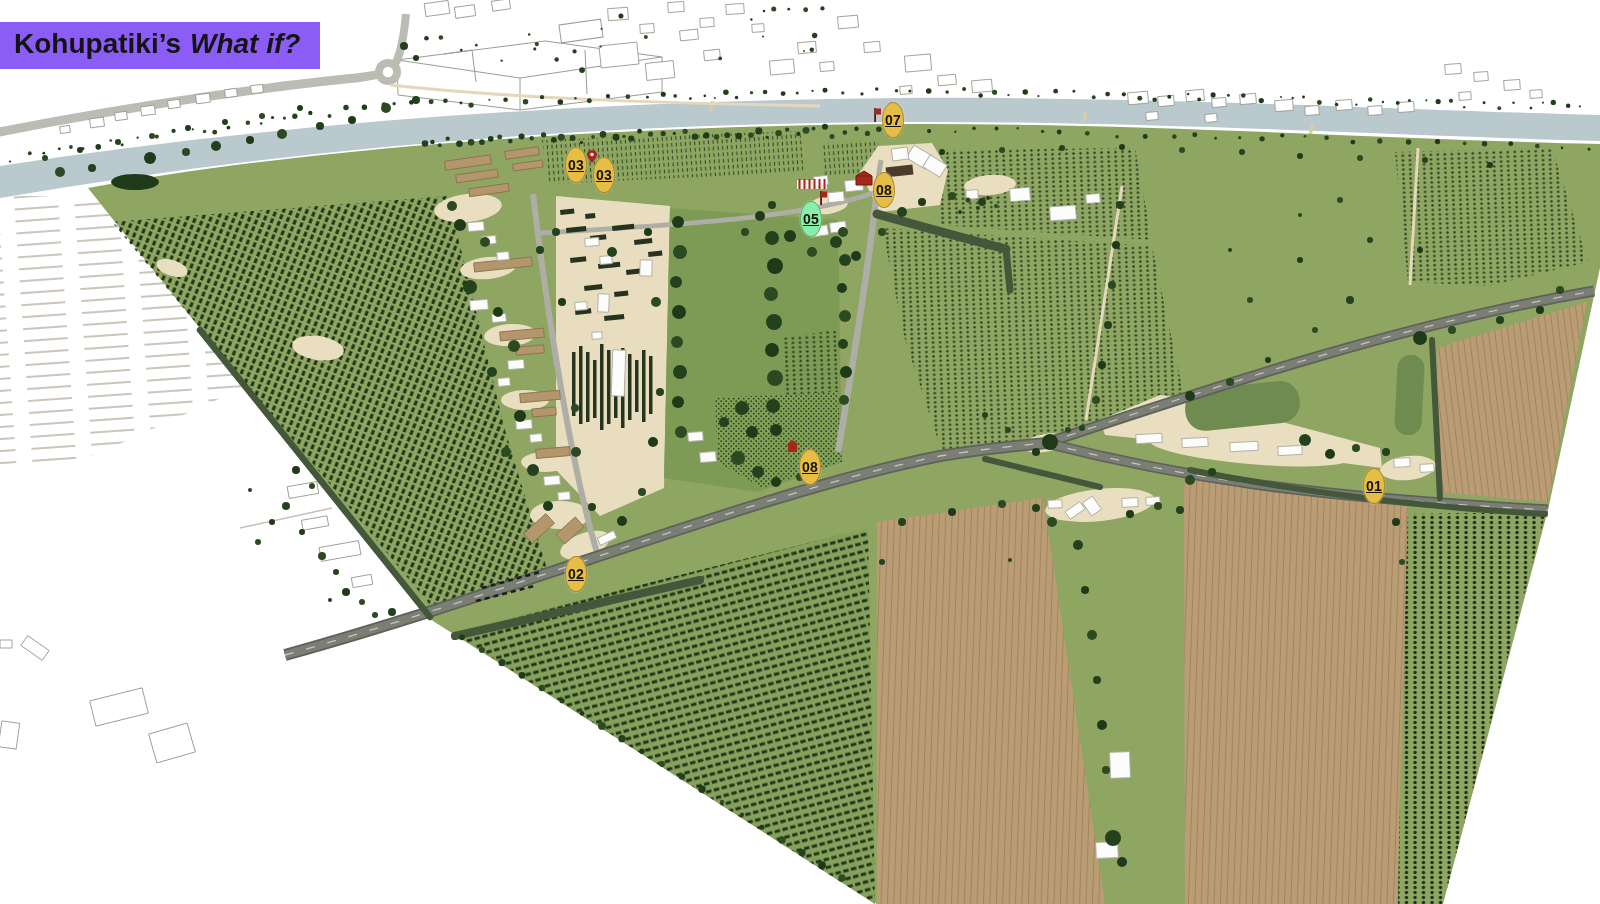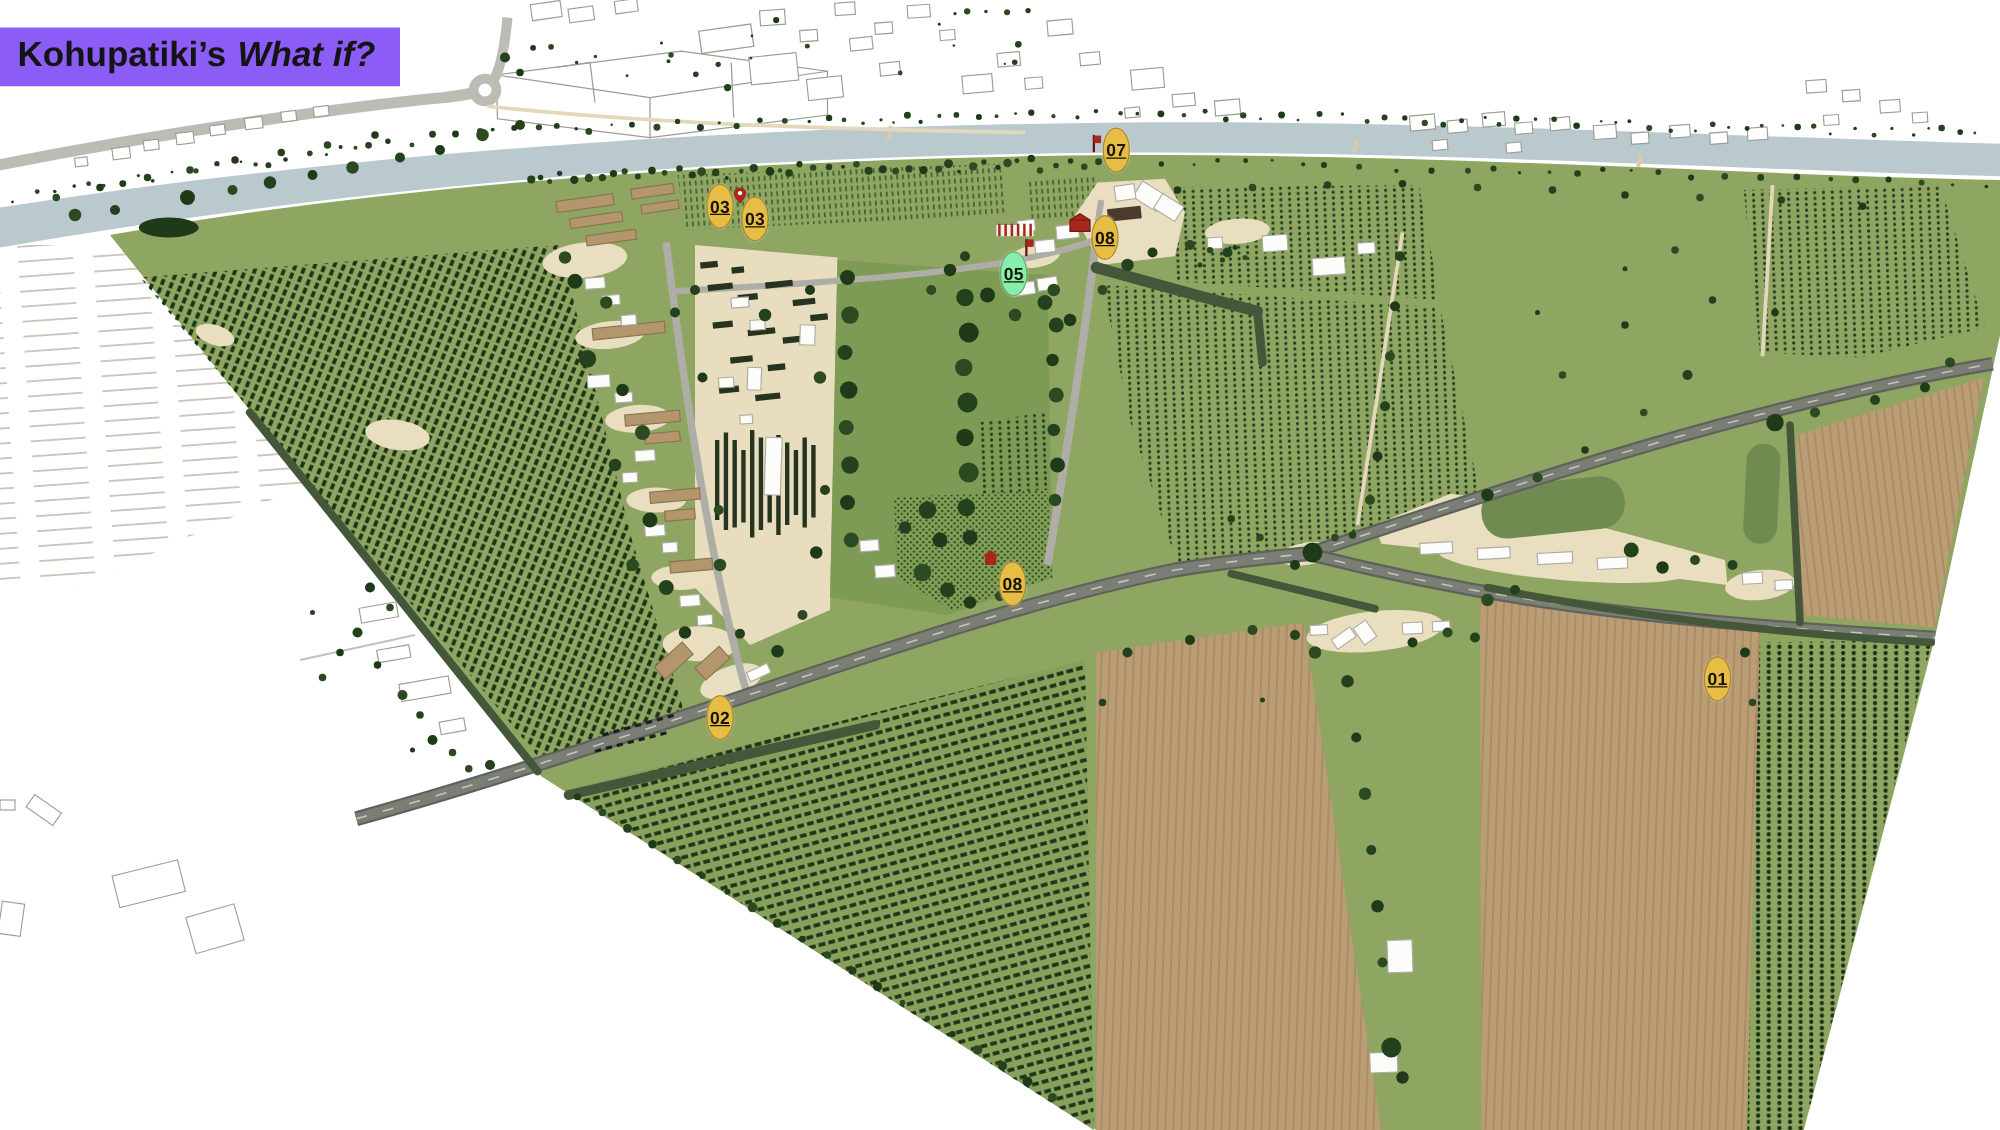--- a/index.html
+++ b/index.html
@@ -745,21 +745,21 @@
         <circle cx="822" cy="865.237" r="3.934681215789169" fill="#1E3A19"></circle>
         <circle cx="842" cy="877.8969999999999" r="3.577529637143016" fill="#2C4A22"></circle>
       </g>
 </svg>
 
 <div class="banner">
   <span>Kohupatiki’s</span><span class="em">What if?</span>
 </div>
 
 <div class="overlay" id="overlay">
-      <div class="marker" style="left: 1363px; top: 525px; background: rgb(231, 190, 69);">01</div>
+      <div class="marker" style="left: 1363px; top: 468px; background: rgb(231, 190, 69);">01</div>
       <div class="marker" style="left: 549px; top: 556px; background: rgb(231, 190, 69); margin-left: 16px;">02</div>
       <div class="marker" style="left: 542px; top: 147px; background: rgb(231, 190, 69); margin-left: 23px;">03</div>
       <div class="marker" style="left: 593px; top: 157px; background: rgb(231, 190, 69);">03</div>
       <div class="marker" style="left: 800px; top: 201px; background: #86efac;">05</div>
       <div class="marker" style="left: 873px; top: 172px; background: rgb(231, 190, 69);">08</div>
       <div class="marker" style="left: 882px; top: 102px; background: rgb(231, 190, 69);">07</div>
       <div class="marker" style="left: 799px; top: 434px; background: rgb(231, 190, 69); margin-top: 15px;">08</div>
       <div class="poi" style="left: 871px; top: 108px;">
         <svg width="10" height="14" viewBox="0 0 10 14">
           <rect x="3.2" y="0" width="1.8" height="14" fill="#5c1410"></rect>

